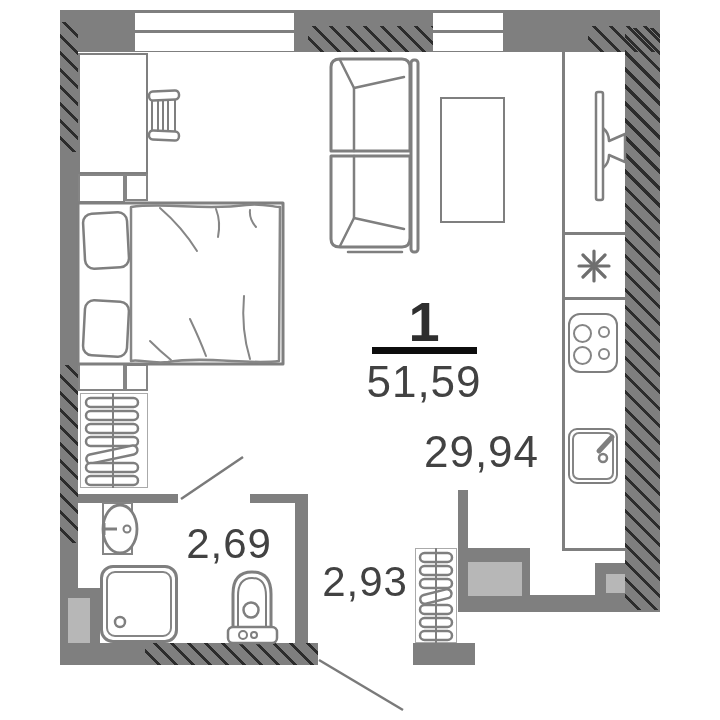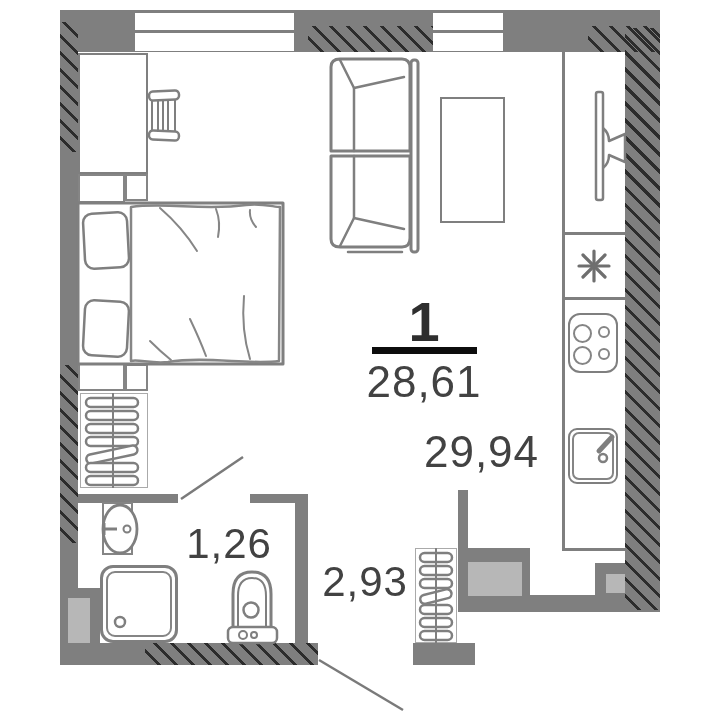--- a/index.html
+++ b/index.html
@@ -179,18 +179,18 @@
       <rect x="420" y="631" width="32" height="9" rx="4.5"></rect>
       <path d="M436,548 V643" stroke-width="2"></path>
     </g>
 
     <path d="M181,499 L243,457" stroke="#7a7a7a" stroke-width="2.5" fill="none"></path>
     <path d="M319,660 L403,710" stroke="#7a7a7a" stroke-width="2.5" fill="none"></path>
   </svg>
 
   <div class="lbl" style="left:372px;top:294px;width:105px;height:52px;font-size:56px;font-weight:bold;color:#2e2e2e;">1</div>
   <div class="fracline" style="left:372px;top:347px;width:105px;height:7px;"></div>
-  <div class="lbl" style="left:360px;top:360px;width:128px;height:44px;font-size:44px;">28,61</div>
+  <div class="lbl" style="left:360px;top:360px;width:128px;height:44px;font-size:44px;">51,59</div>
   <div class="lbl" style="left:424px;top:430px;width:115px;height:42px;font-size:44px;">29,94</div>
-  <div class="lbl" style="left:183px;top:523px;width:92px;height:40px;font-size:42px;">1,26</div>
+  <div class="lbl" style="left:183px;top:523px;width:92px;height:40px;font-size:42px;">2,69</div>
   <div class="lbl" style="left:320px;top:561px;width:90px;height:40px;font-size:42px;">2,93</div>
 
 </div>
 
 </body></html>

